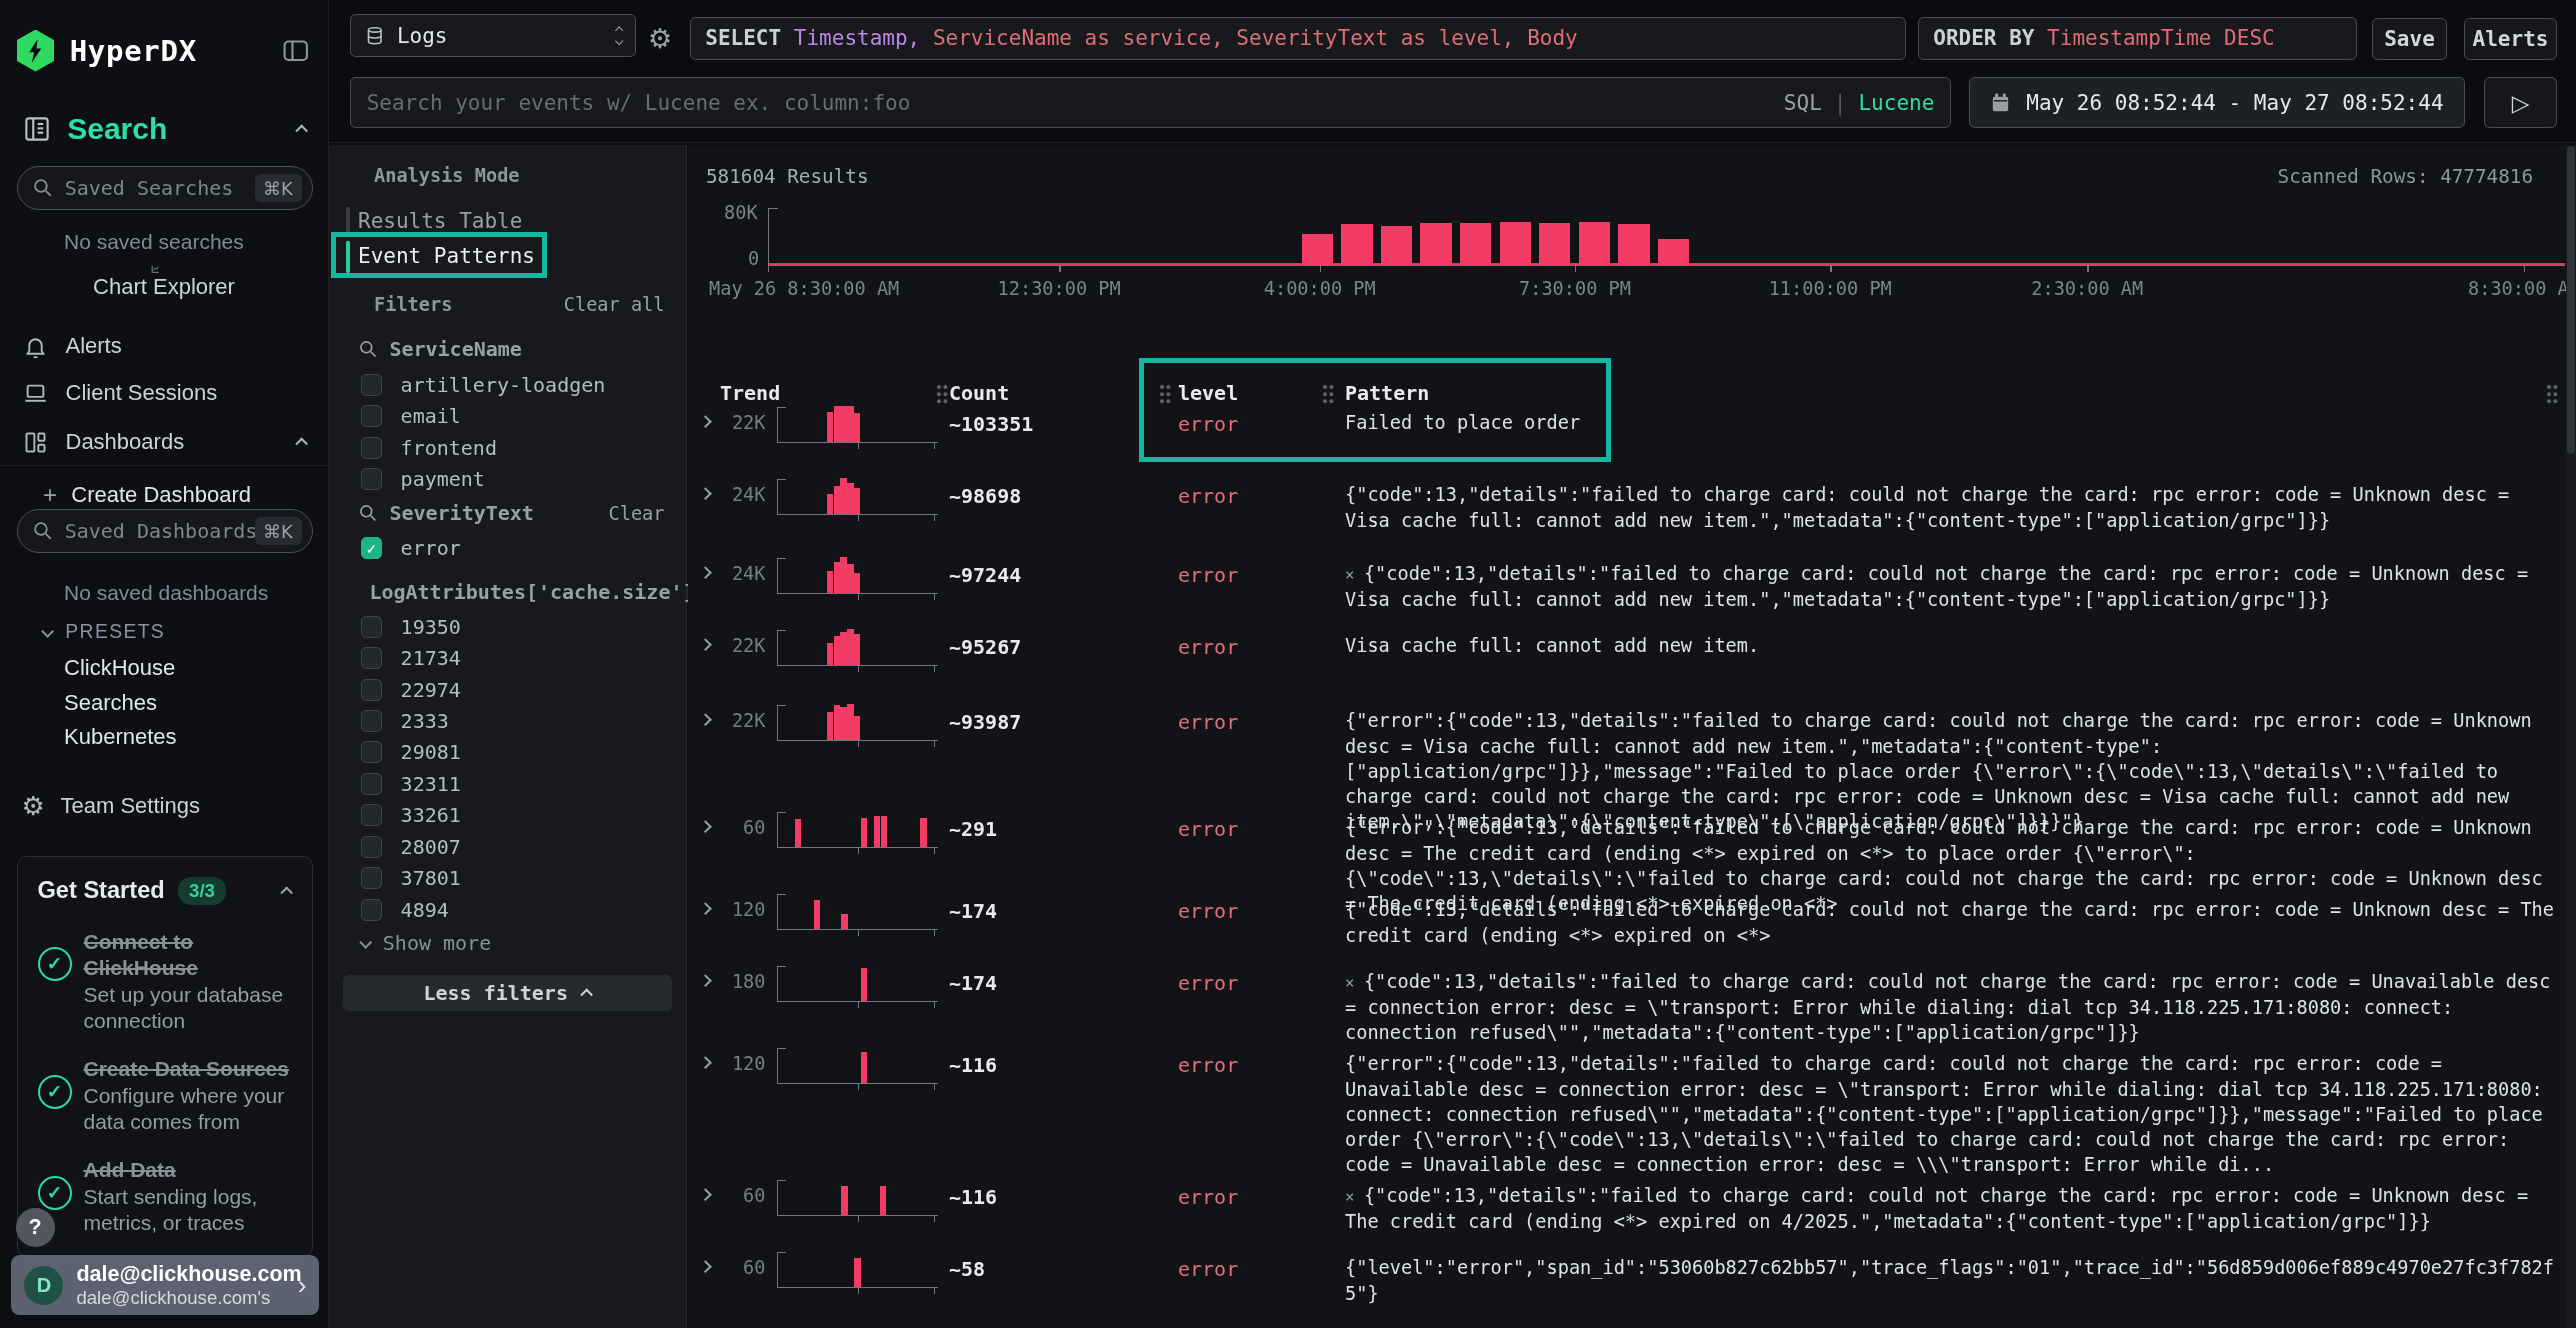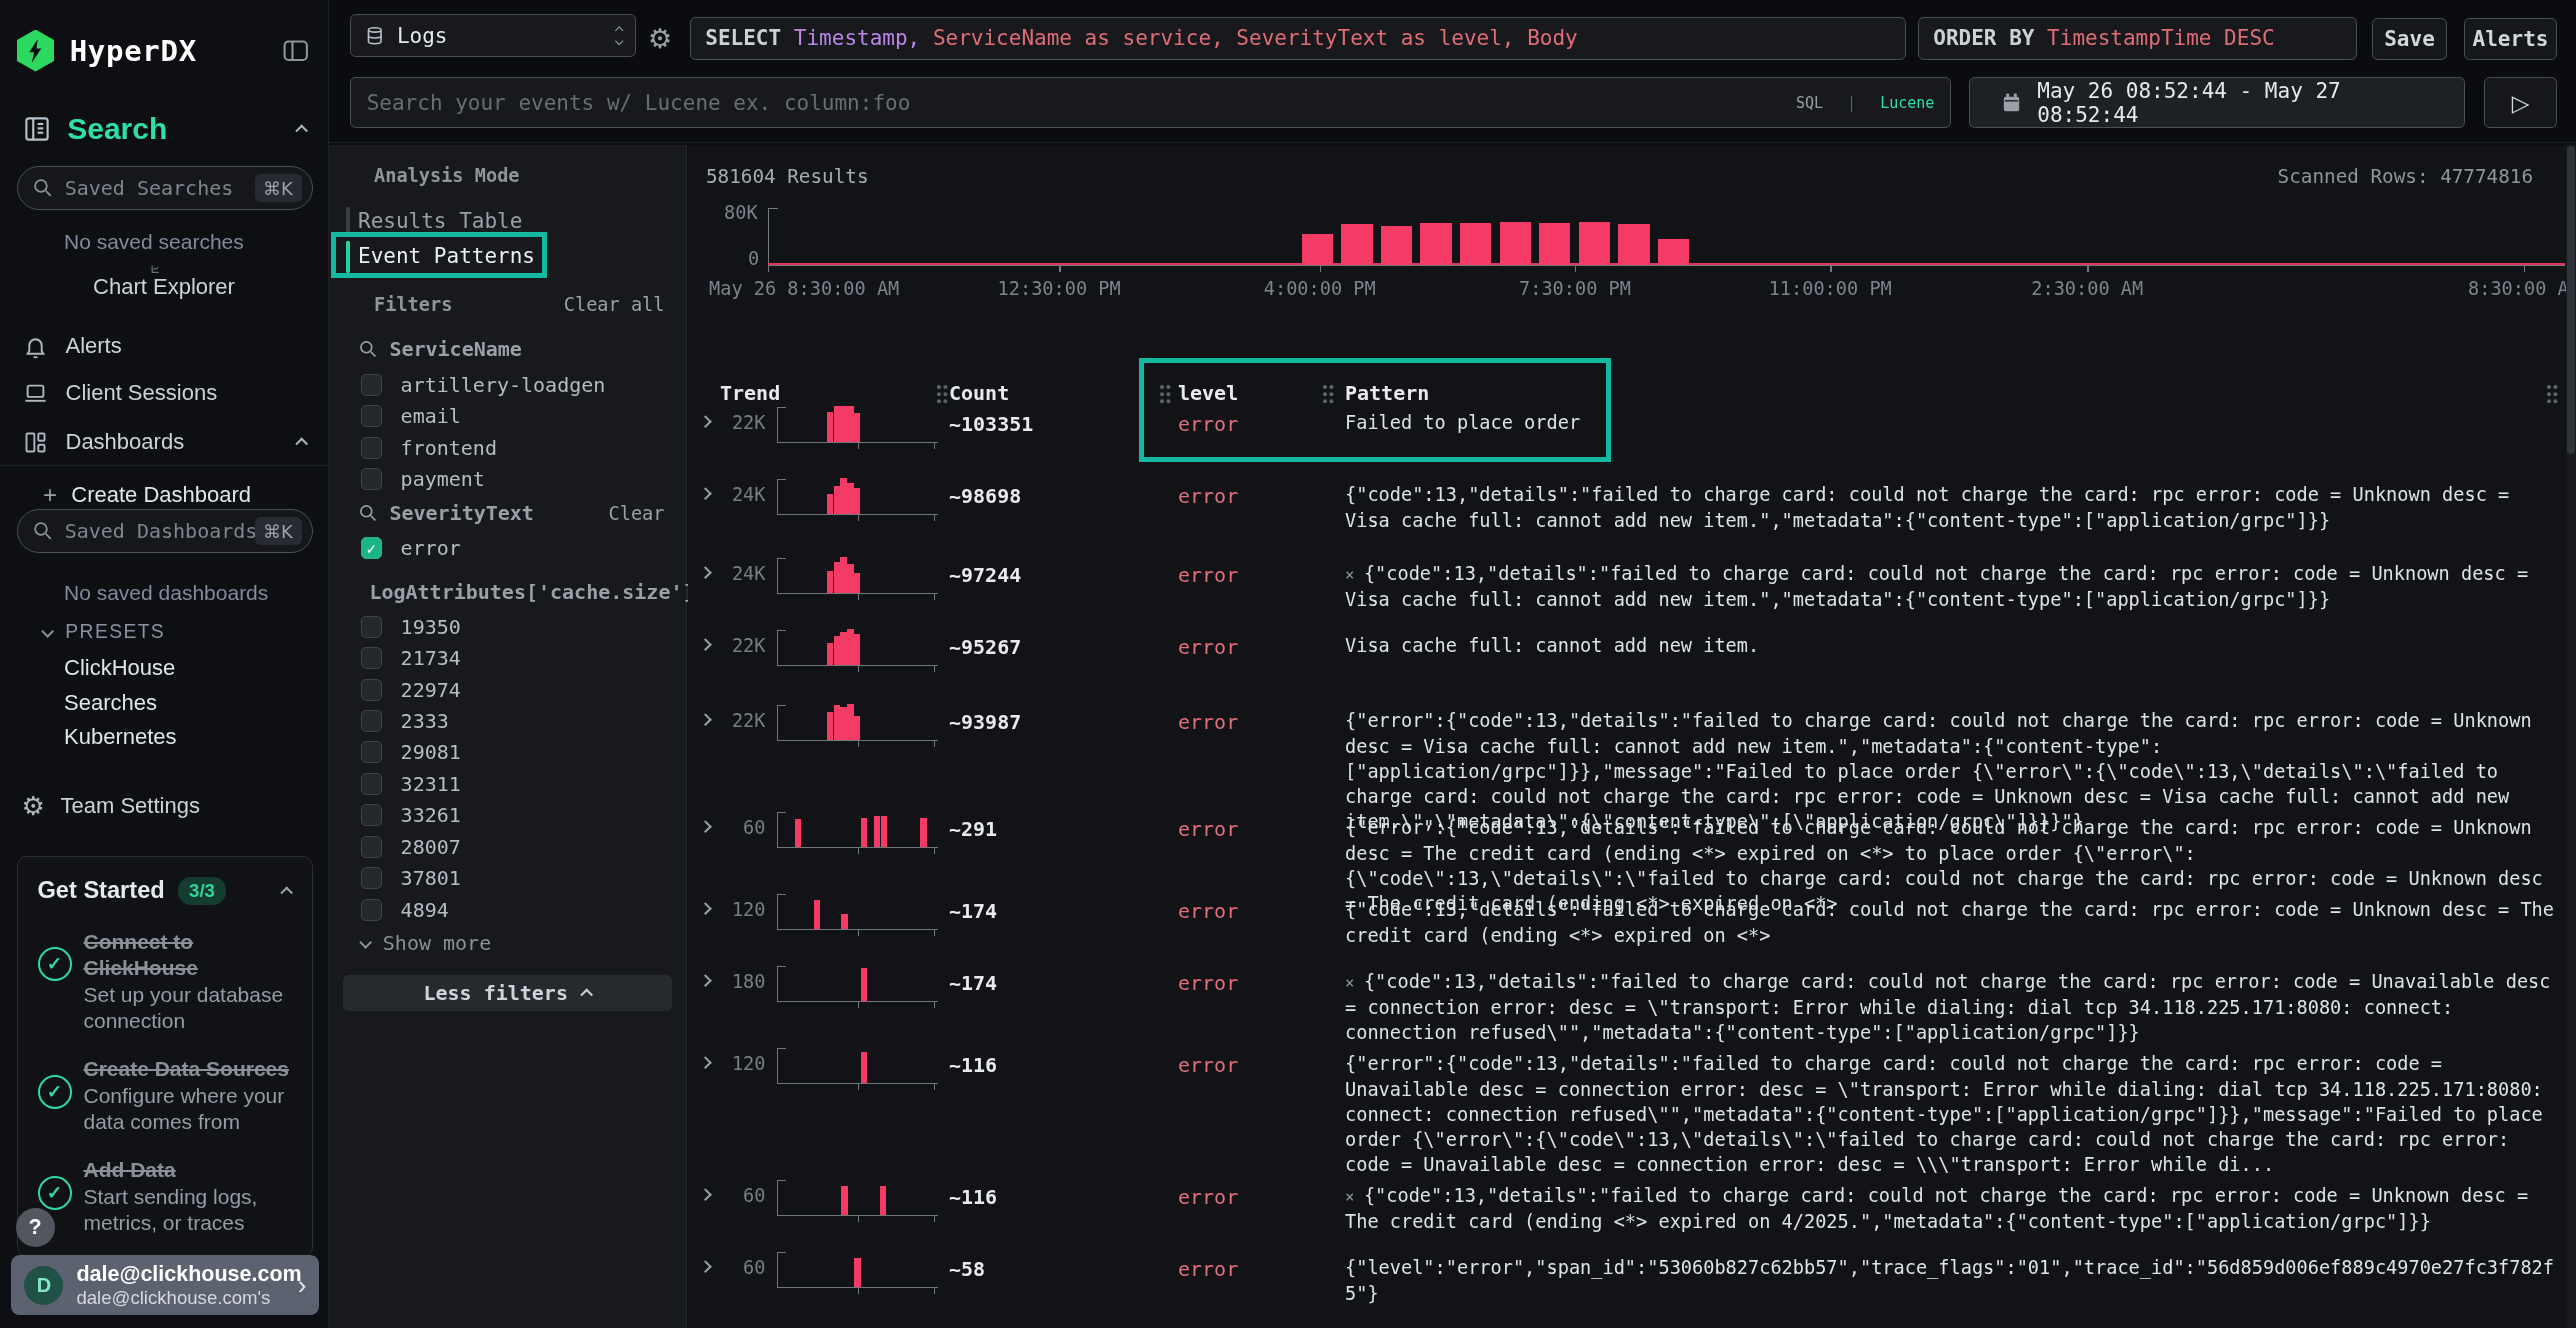--- a/index.html
+++ b/index.html
@@ -65,23 +65,23 @@
   .tok-kw { color:#ccd1d7; font-weight:bold; }
   .tok-purple { color:#bb86e8; }
   .tok-salmon { color:#e06c75; }
   .order-box { left:1589px; top:16.5px; width:439px; height:43px; padding:0 14.3px; white-space:nowrap; overflow:hidden; }
   .btn { position:absolute; top:18px; height:42px; background:#15171b; border:1.4px solid #4b4f55; border-radius:5.7px; color:#d3d7db; font-family:"DejaVu Sans Mono", monospace; font-weight:bold; font-size:21px; display:flex; align-items:center; justify-content:center; }
   .save-btn { left:2043px; width:75px; }
   .alerts-btn { left:2135px; width:93px; }
   .search-row { left:21px; top:77px; width:1601px; height:51px; padding:0 15.7px; }
   .search-row input { flex:1; background:transparent; border:none; outline:none; color:#cfd4da; font-family:"DejaVu Sans Mono", monospace; font-size:21px; min-width:0; }
   .search-row input::placeholder { color:#676d74; }
-  .lang-toggle { display:flex; gap:24px; font-size:15px; align-items:center; }
+  .lang-toggle { display:flex; gap:12px; font-size:21px; align-items:center; }
   .lang-sql { color:#9aa0a6; } .lang-div { color:#555a60; } .lang-lucene { color:#2ce0a2; }
-  .date-box { left:1640px; top:77px; width:496px; height:51px; padding:0 30px; color:#e6e9ec; background:#1d2024; }
+  .date-box { left:1640px; top:77px; width:496px; height:51px; padding:0 19px; color:#e6e9ec; background:#1d2024; }
   .date-box .cal { color:#9aa0a6; margin-right:14.3px; }
   .play-btn { left:2155px; top:77px; width:73px; height:51px; font-family:"DejaVu Sans", sans-serif; font-weight:normal; font-size:23px; }
 
   
   .filterpanel { position:absolute; left:329px; top:145px; width:358px; bottom:0; background:#18191d; border-right:1.4px solid #26292e; font-family:"DejaVu Sans Mono", monospace; }
   .fp-h { font-size:18.6px; font-weight:bold; color:#8f959d;margin-left:16px; }
   .am-label { position:absolute; top:20px; left:29px; }
   .mode-item { position:absolute; left:29px; height:33px; display:flex; align-items:center; font-size:21px; }
   .mode-bar { position:absolute; width:4.3px; border-radius:1.4px; }
   .filters-row { position:absolute; top:149px; left:29px; right:21.5px; display:flex; }

